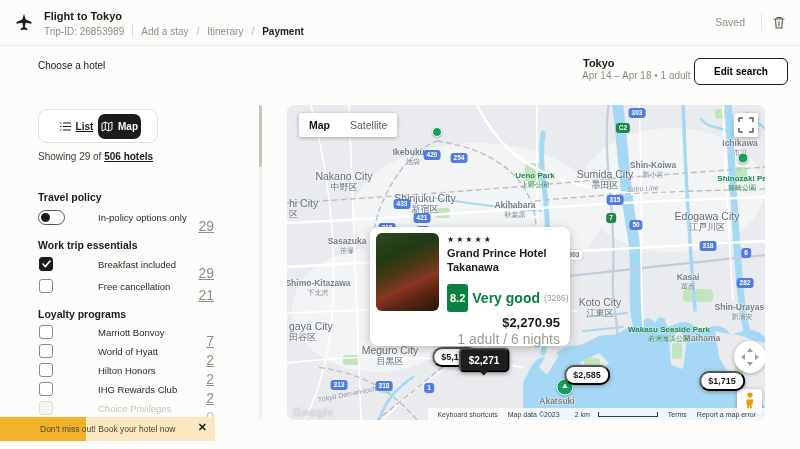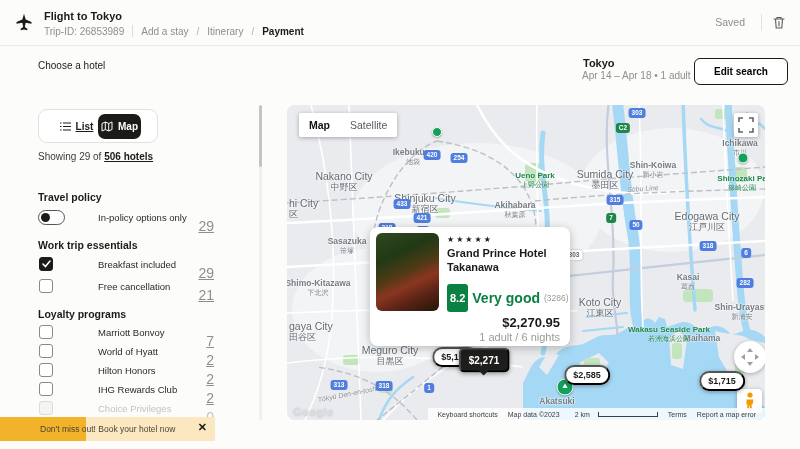--- a/index.html
+++ b/index.html
@@ -95,21 +95,21 @@
          box-shadow:0 2px 10px rgba(0,0,0,.25);z-index:6;cursor:pointer;}
   .hphoto{position:absolute;left:6px;top:6px;width:63px;height:78px;border-radius:6px;
           background:linear-gradient(155deg,#31491e 0%,#213916 28%,#4c3a15 48%,#8a3620 63%,#5c2416 78%,#241607 100%);}
   .hstars{position:absolute;left:77px;top:8px;font-size:8px;letter-spacing:2px;}
   .hname{position:absolute;left:77px;top:19px;width:112px;font-size:11px;font-weight:700;line-height:14px;}
   .hrate{position:absolute;left:77px;top:57px;display:flex;align-items:center;gap:4px;}
   .hbadge{background:#0b8043;color:#fff;font-size:11px;font-weight:700;padding:8px 3px;border-radius:3px;}
   .hvg{color:#0b8043;font-size:14px;font-weight:700;}
   .hrev{color:#9b9b95;font-size:8.5px;}
   .hprice{position:absolute;right:10px;top:88px;font-size:13px;font-weight:800;text-align:right;}
-  .hpc{position:absolute;right:10px;top:104px;font-size:11px;color:#9b9b95;text-align:right;}
+  .hpc{position:absolute;right:10px;top:104px;font-size:14px;color:#9b9b95;text-align:right;}
   
   .google{position:absolute;left:6px;bottom:2px;font-size:11px;font-weight:700;color:#dadce0;
           text-shadow:0 0 2px rgba(120,120,120,.35);letter-spacing:.5px;}
   .attr{position:absolute;right:0;bottom:0;height:12px;display:flex;align-items:center;gap:0;
         background:rgba(255,255,255,.8);font-size:7px;color:#3c4043;padding:0 4px;}
   .attr span{padding:0 5px;white-space:nowrap;}
   .attr .scale{display:flex;align-items:center;gap:3px;}
   .scalebar{width:48px;height:4px;border:1px solid #3c4043;border-top:none;}
 </style>
 </head>

